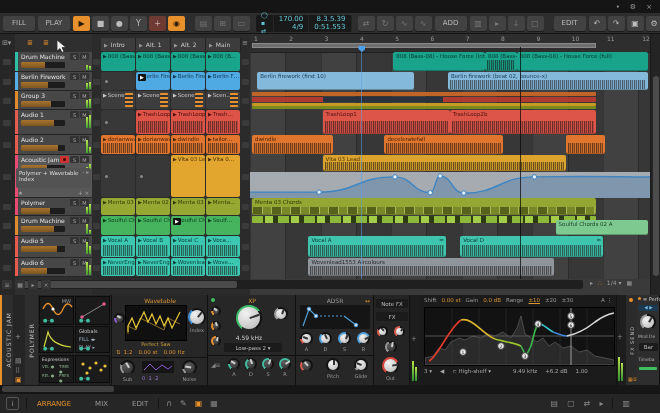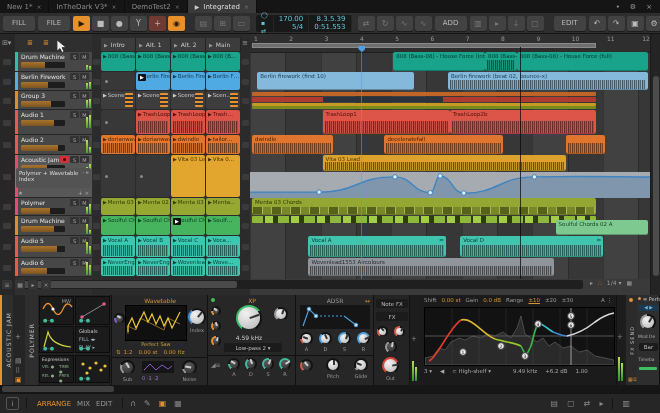--- a/index.html
+++ b/index.html
@@ -106,49 +106,30 @@
   #infobox{width:11px;height:11px;border:1px solid #555;border-radius:2px;display:flex;align-items:center;justify-content:center;font-size:7px;color:#999;}
   #cursor{position:absolute;z-index:50;}
   svg{display:block;}
 </style>
 </head>
 <body>
 
 <div id="app">
 
   <div id="titlebar">
-    <div id="tabs-holder" style="display: flex;">
-        <div class="doc-tab">
-          <span>New 1*</span>
-          <span class="tx">×</span>
-        </div>
-        <div class="doc-tab">
-          <span>InTheDark V3*</span>
-          <span class="tx">×</span>
-        </div>
-        <div class="doc-tab">
-          <span>DemoTest2</span>
-          <span class="tx">×</span>
-        </div>
-        <div class="doc-tab active">
-          <span class="ptri">▶</span>
-          <span>Integrated</span>
-          <span class="tx">×</span>
-        </div>
-      </div>
     <div id="win-controls">
         <span>•</span>
         <span>⚙</span>
         <span>×</span>
       </div>
   </div>
 
   <div id="toolbar">
     <div class="tbtn lbl">FILL</div>
-    <div class="tbtn lbl">FILE</div>
+    <div class="tbtn lbl">PLAY</div>
     <span id="transport-btns" style="display: inline-flex; gap: 2px;">
         <div class="tbtn icon orange">▶</div>
         <div class="tbtn icon ">■</div>
         <div class="tbtn icon ">●</div>
         <div class="tbtn icon ">Y</div>
         <div class="tbtn icon redbg">+</div>
         <div class="tbtn icon orange">◉</div>
       </span>
     <span class="sep"></span>
     <span id="view-btns" style="display: inline-flex; gap: 2px;">
@@ -156,21 +137,21 @@
         <div class="tbtn icon  dim">⊞</div>
         <div class="tbtn icon  dim">▭</div>
       </span>
     <div id="transport">
       <div class="cell mini">
         <span class="mi">◯ ▪</span>
           <span class="mi">⇄</span>
       </div>
       <div class="cell">
         <span class="v">170.00</span>
-        <span class="v">5/4</span>
+        <span class="v">4/9</span>
       </div>
       <div class="cell">
         <span class="v">8.3.5.39</span>
         <span class="v">0:51.553</span>
       </div>
     </div>
     <span id="mini-btns" style="display: inline-flex; gap: 2px;">
         <div class="tbtn icon  dim">⇄</div>
         <div class="tbtn icon  dim">↻</div>
         <div class="tbtn icon  dim">∿</div>
@@ -818,21 +799,21 @@
         <div style="position: absolute; left: 2px; top: 72px; width: 18px; height: 3px; background: rgb(63, 191, 95); border-radius: 1px;"></div>
       </div>
     </div>
 
   <div id="devscroll">
       <div class="handle"></div>
     </div>
   <div id="statusbar">
     <div id="infobox">i</div>
     <span class="vdiv"></span>
-    <span id="views-holder" style="display:flex;gap:0">
+    <span id="views-holder" style="display:flex;gap:18px">
         <span class="view active">ARRANGE</span>
         <span class="view">MIX</span>
         <span class="view">EDIT</span>
       </span>
     <span class="vdiv"></span>
     <span id="sb-left-icons" style="display:flex;gap:8px">
         <span class="ic">∩</span>
         <span class="ic">✎</span>
         <span class="ic orange">▣</span>
         <span class="ic">▦</span>

